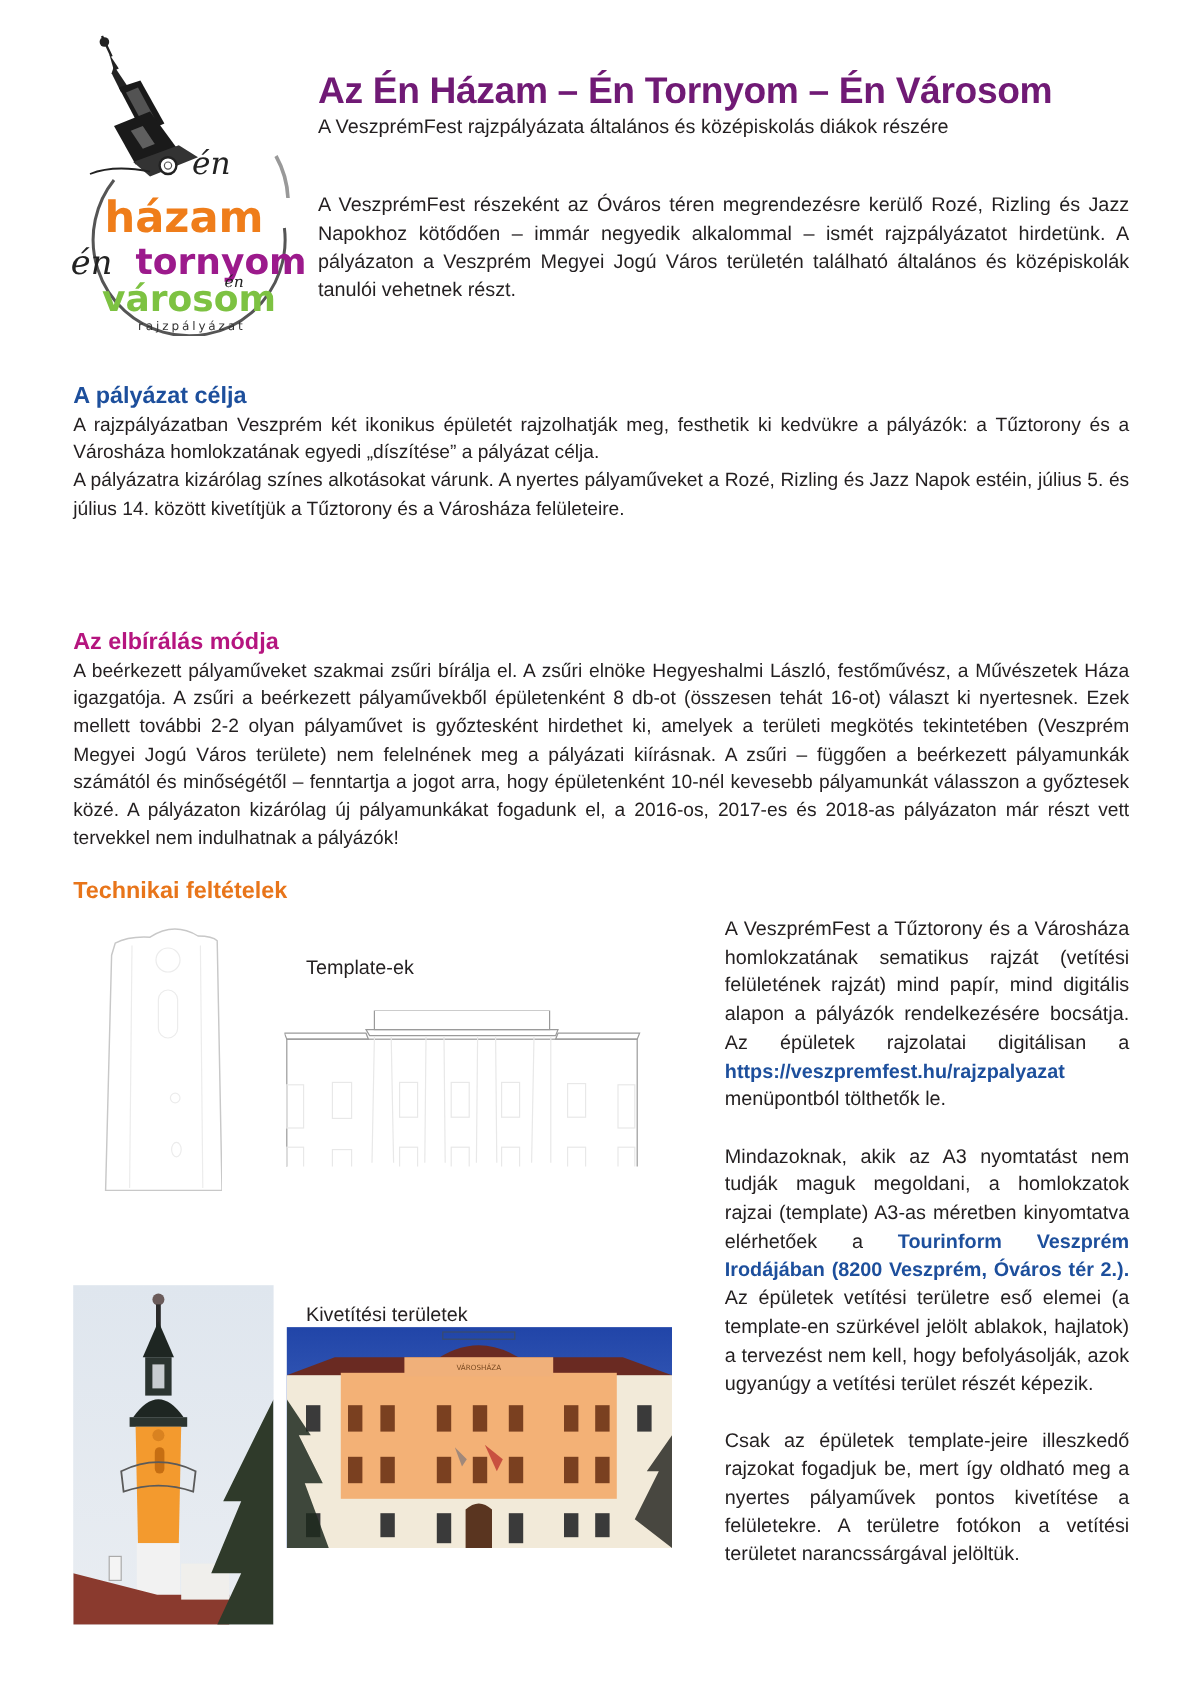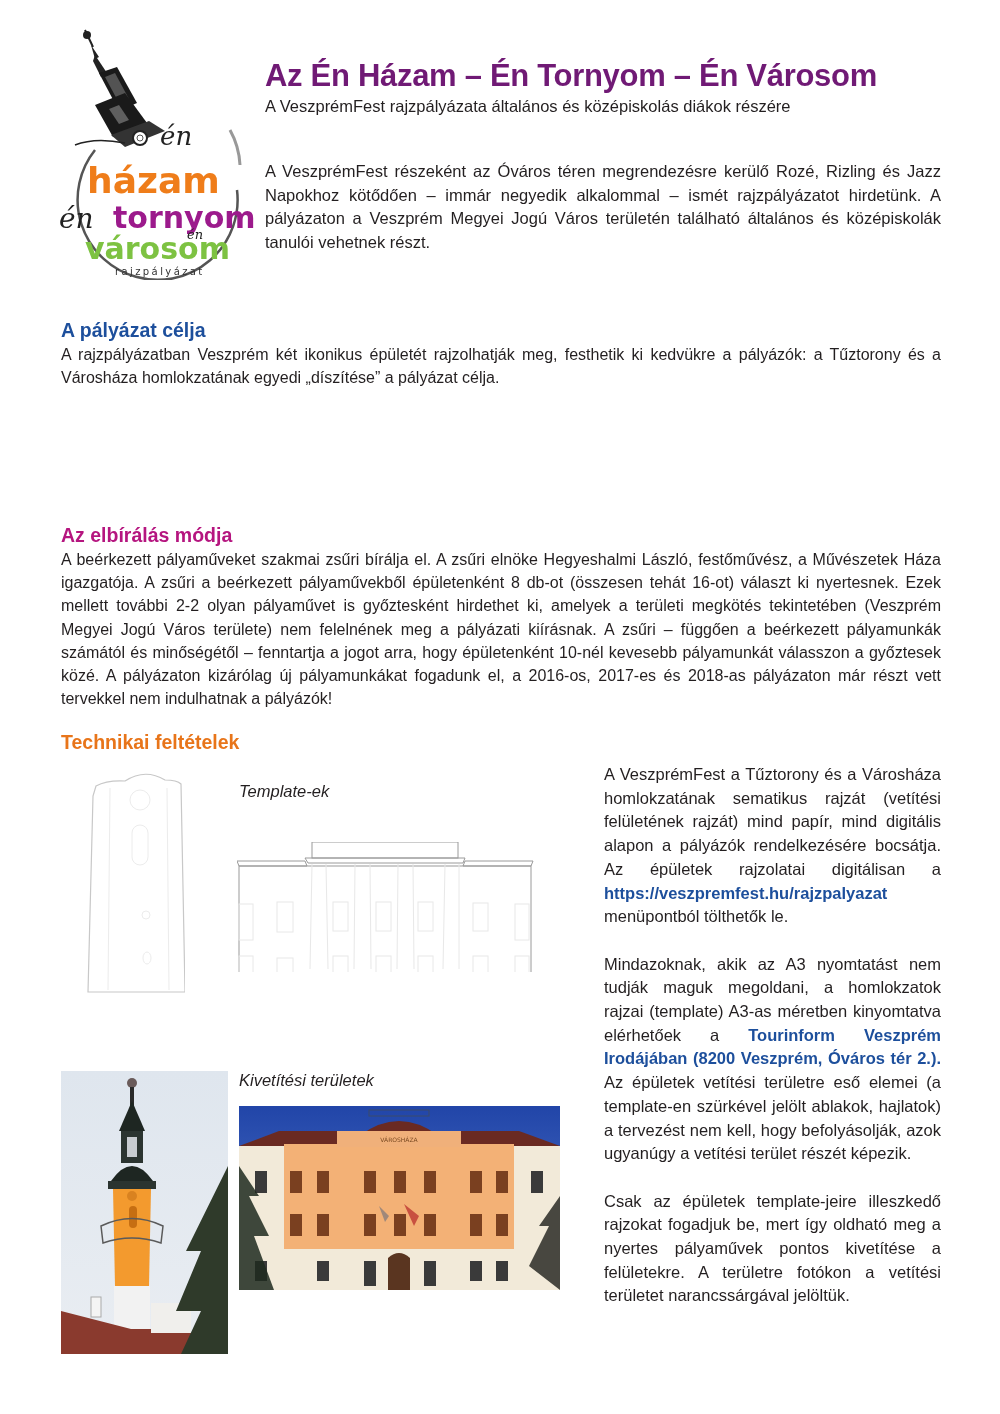--- a/index.html
+++ b/index.html
@@ -13,21 +13,21 @@
   .h2 { font-size: 19.5px; font-weight: bold; margin: 0; white-space: nowrap; }
   .h-blue { color: #1d4f9c; }
   .h-magenta { color: #b5157f; }
   .h-orange { color: #e8751a; }
   .para { width: 880px; font-size: 16px; line-height: 23.2px; margin: 0; }
   .para p { margin: 0; text-align: justify; }
   .para p.last { text-align-last: left; }
   .right-col { left: 604px; width: 337px; font-size: 16.5px; line-height: 23.7px; }
   .right-col p { margin: 0; text-align: justify; }
   .link, .hl { color: #1d4f9c; font-weight: bold; }
-  .label { font-size: 16.5px; margin: 0; white-space: nowrap; font-style: italic; }
+  .label { font-size: 16.5px; margin: 16px; white-space: nowrap; }
 </style>
 </head>
 <body>
 
 <div class="abs logo">
   <svg width="205" height="255" viewBox="0 0 205 255">
 
     <path d="M40 125 A 80 80 0 1 0 182 165" fill="none" stroke="#555" stroke-width="2.5"></path>
     <path d="M175 105 A 80 80 0 0 1 185 140" fill="none" stroke="#999" stroke-width="3"></path>
 
@@ -76,20 +76,21 @@
 </div>
 
 <h1 class="abs title">Az Én Házam – Én Tornyom – Én Városom</h1>
 <p class="abs subtitle">A VeszprémFest rajzpályázata általános és középiskolás diákok részére</p>
 
 <p class="abs intro">A VeszprémFest részeként az Óváros téren megrendezésre kerülő Rozé, Rizling és Jazz Napokhoz kötődően – immár negyedik alkalommal – ismét rajzpályázatot hirdetünk. A pályázaton a Veszprém Megyei Jogú Város területén található általános és középiskolák tanulói vehetnek részt.</p>
 
 <h2 class="abs h2 h-blue" style="left:61px; top:319px;">A pályázat célja</h2>
 <div class="abs para" style="left:61px; top:343px;">
   <p>A rajzpályázatban Veszprém két ikonikus épületét rajzolhatják meg, festhetik ki kedvükre a pályázók: a Tűztorony és a Városháza homlokzatának egyedi „díszítése” a pályázat célja.</p>
+  <p class="last">A pályázatra kizárólag színes alkotásokat várunk. A nyertes pályaműveket a Rozé, Rizling és Jazz Napok estéin, július 5. és július 14.  között kivetítjük a Tűztorony és a Városháza felületeire.</p>
 </div>
 
 <h2 class="abs h2 h-magenta" style="left:61px; top:524px;">Az elbírálás módja</h2>
 <div class="abs para" style="left:61px; top:548px;">
   <p class="last">A beérkezett pályaműveket szakmai zsűri bírálja el. A zsűri elnöke Hegyeshalmi László, festőművész, a Művészetek Háza igazgatója. A zsűri a beérkezett pályaművekből épületenként 8 db-ot (összesen tehát 16-ot) választ ki nyertesnek. Ezek mellett további 2-2 olyan pályaművet is győztesként hirdethet ki, amelyek a területi megkötés tekintetében (Veszprém Megyei Jogú Város területe) nem felelnének meg a pályázati kiírásnak. A zsűri – függően a beérkezett pályamunkák számától és minőségétől – fenntartja a jogot arra, hogy épületenként 10-nél kevesebb pályamunkát válasszon a győztesek közé. A pályázaton kizárólag új pályamunkákat fogadunk el, a 2016-os, 2017-es és 2018-as pályázaton már részt vett tervekkel nem indulhatnak a pályázók!</p>
 </div>
 
 <h2 class="abs h2 h-orange" style="left:61px; top:731px;">Technikai feltételek</h2>
 
 <div class="abs" style="left:85px; top:770px; width:100px; height:245px;">

